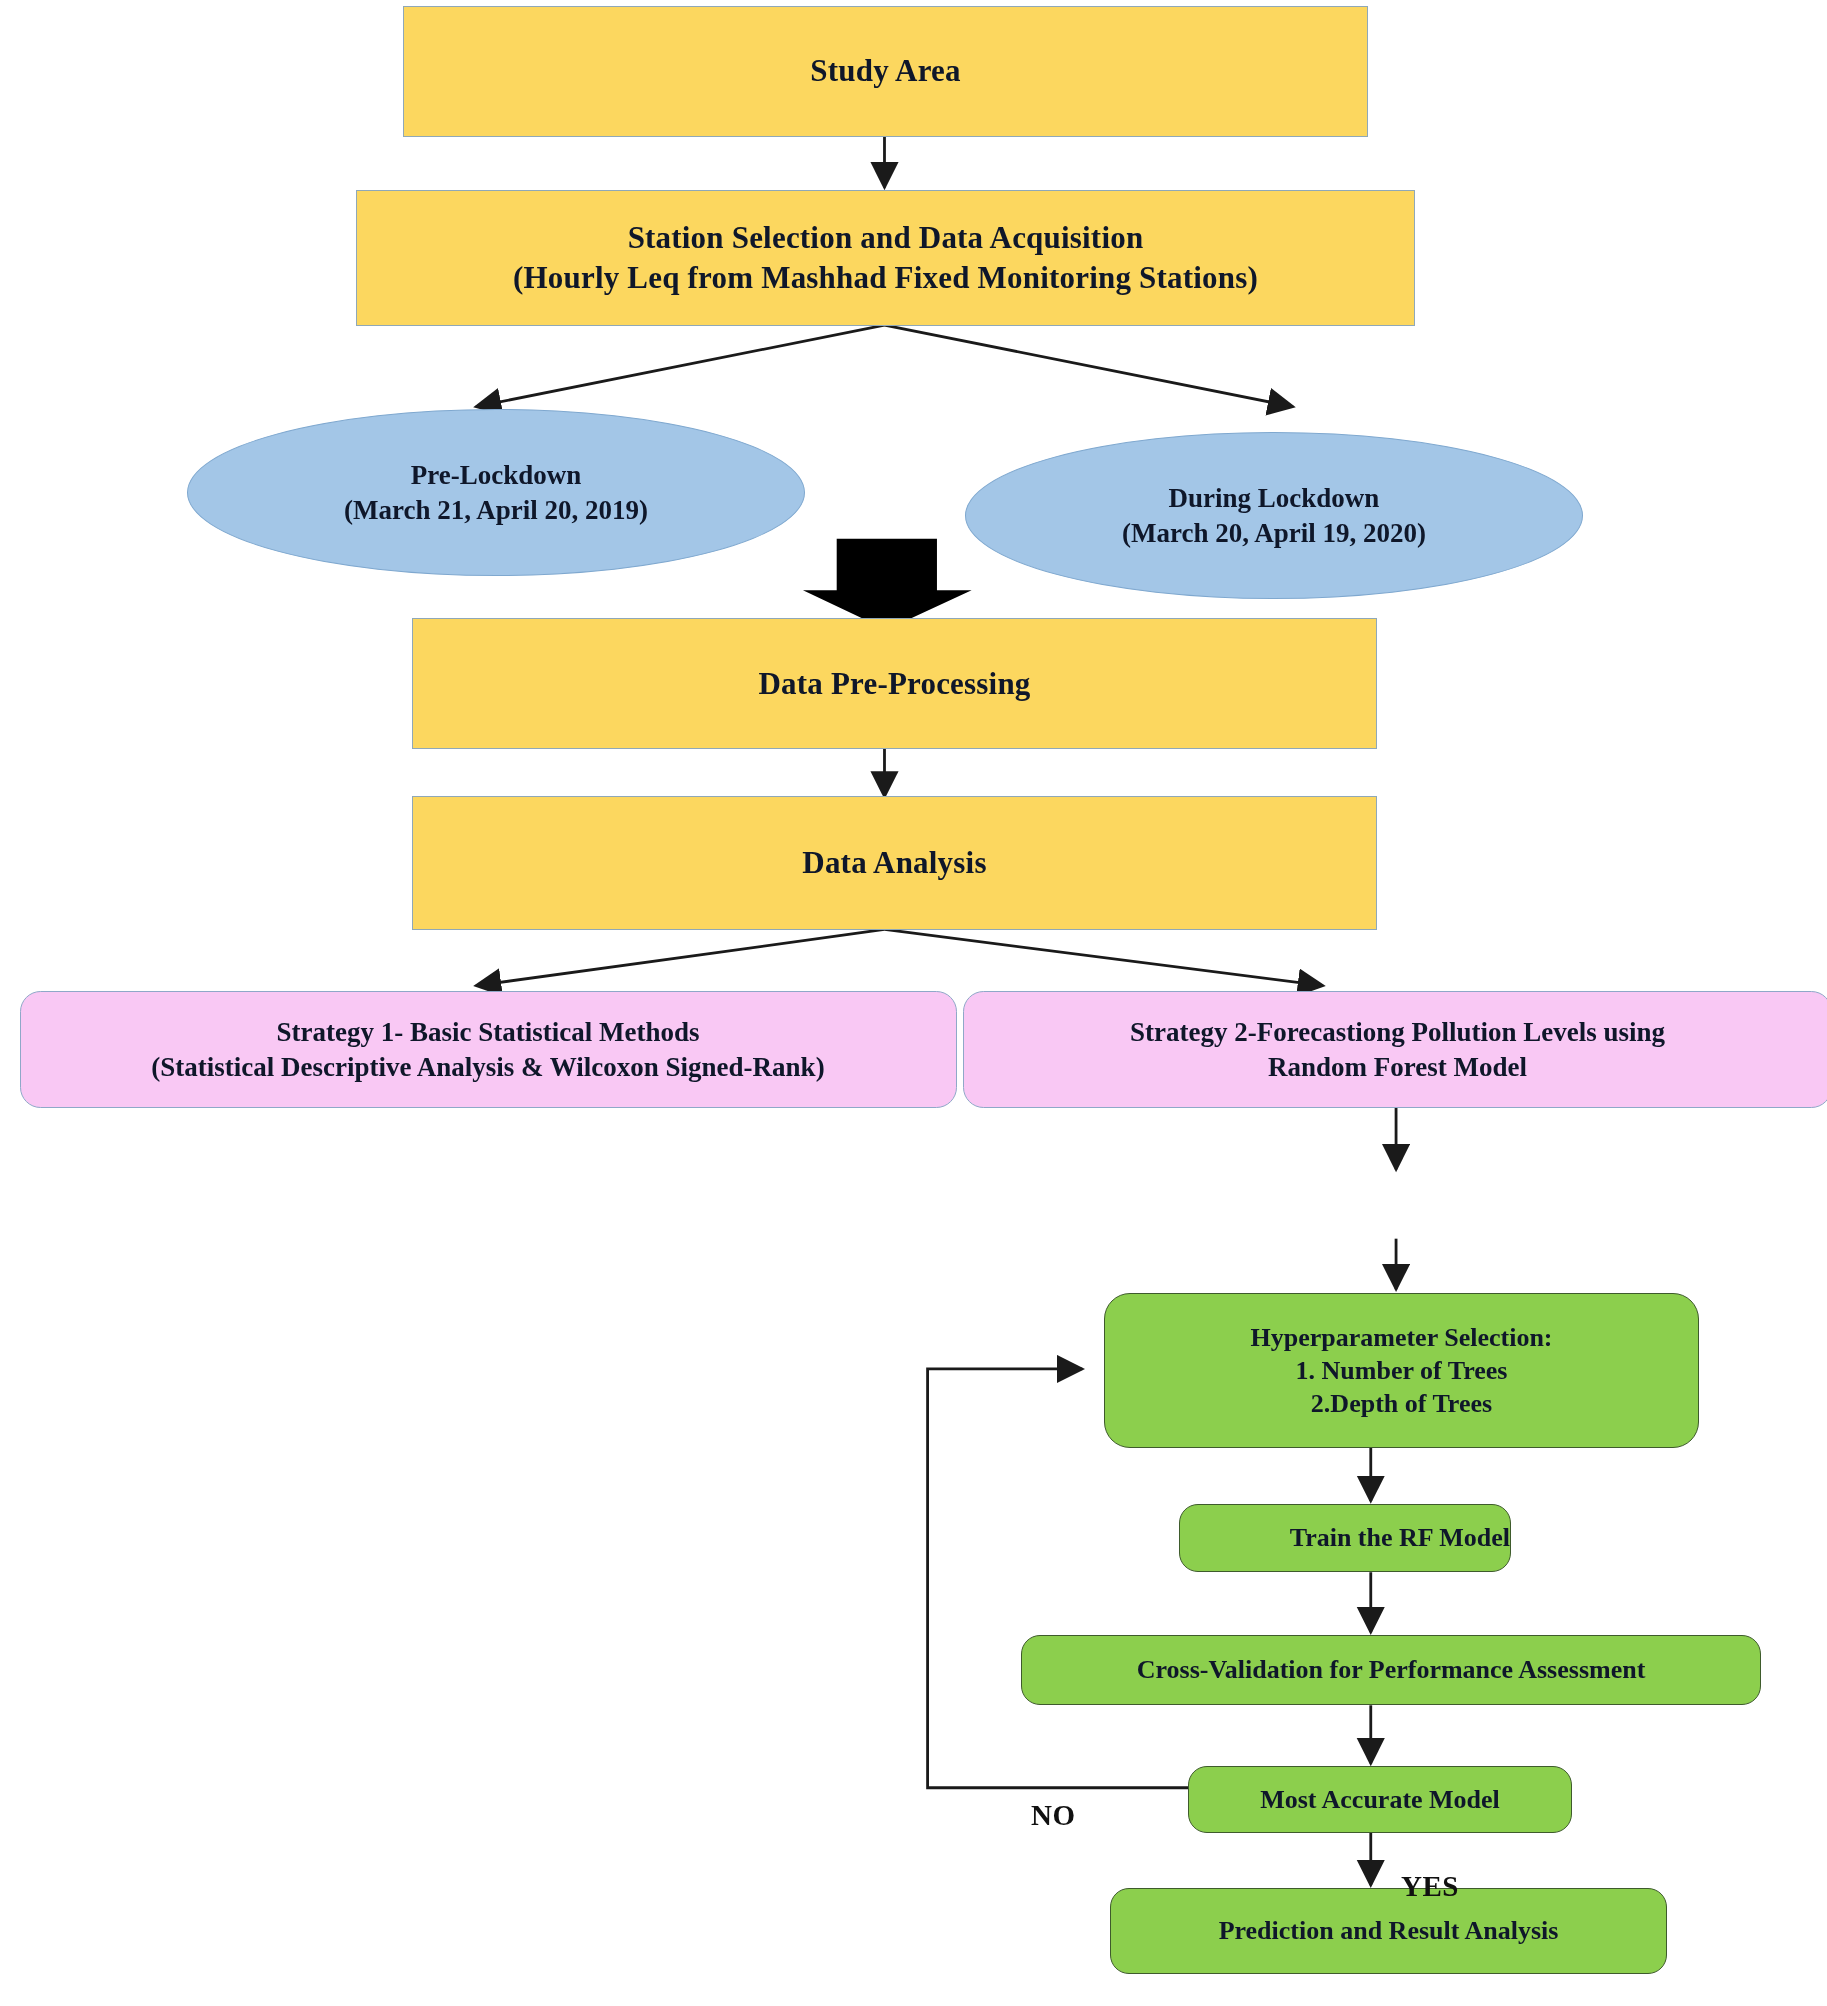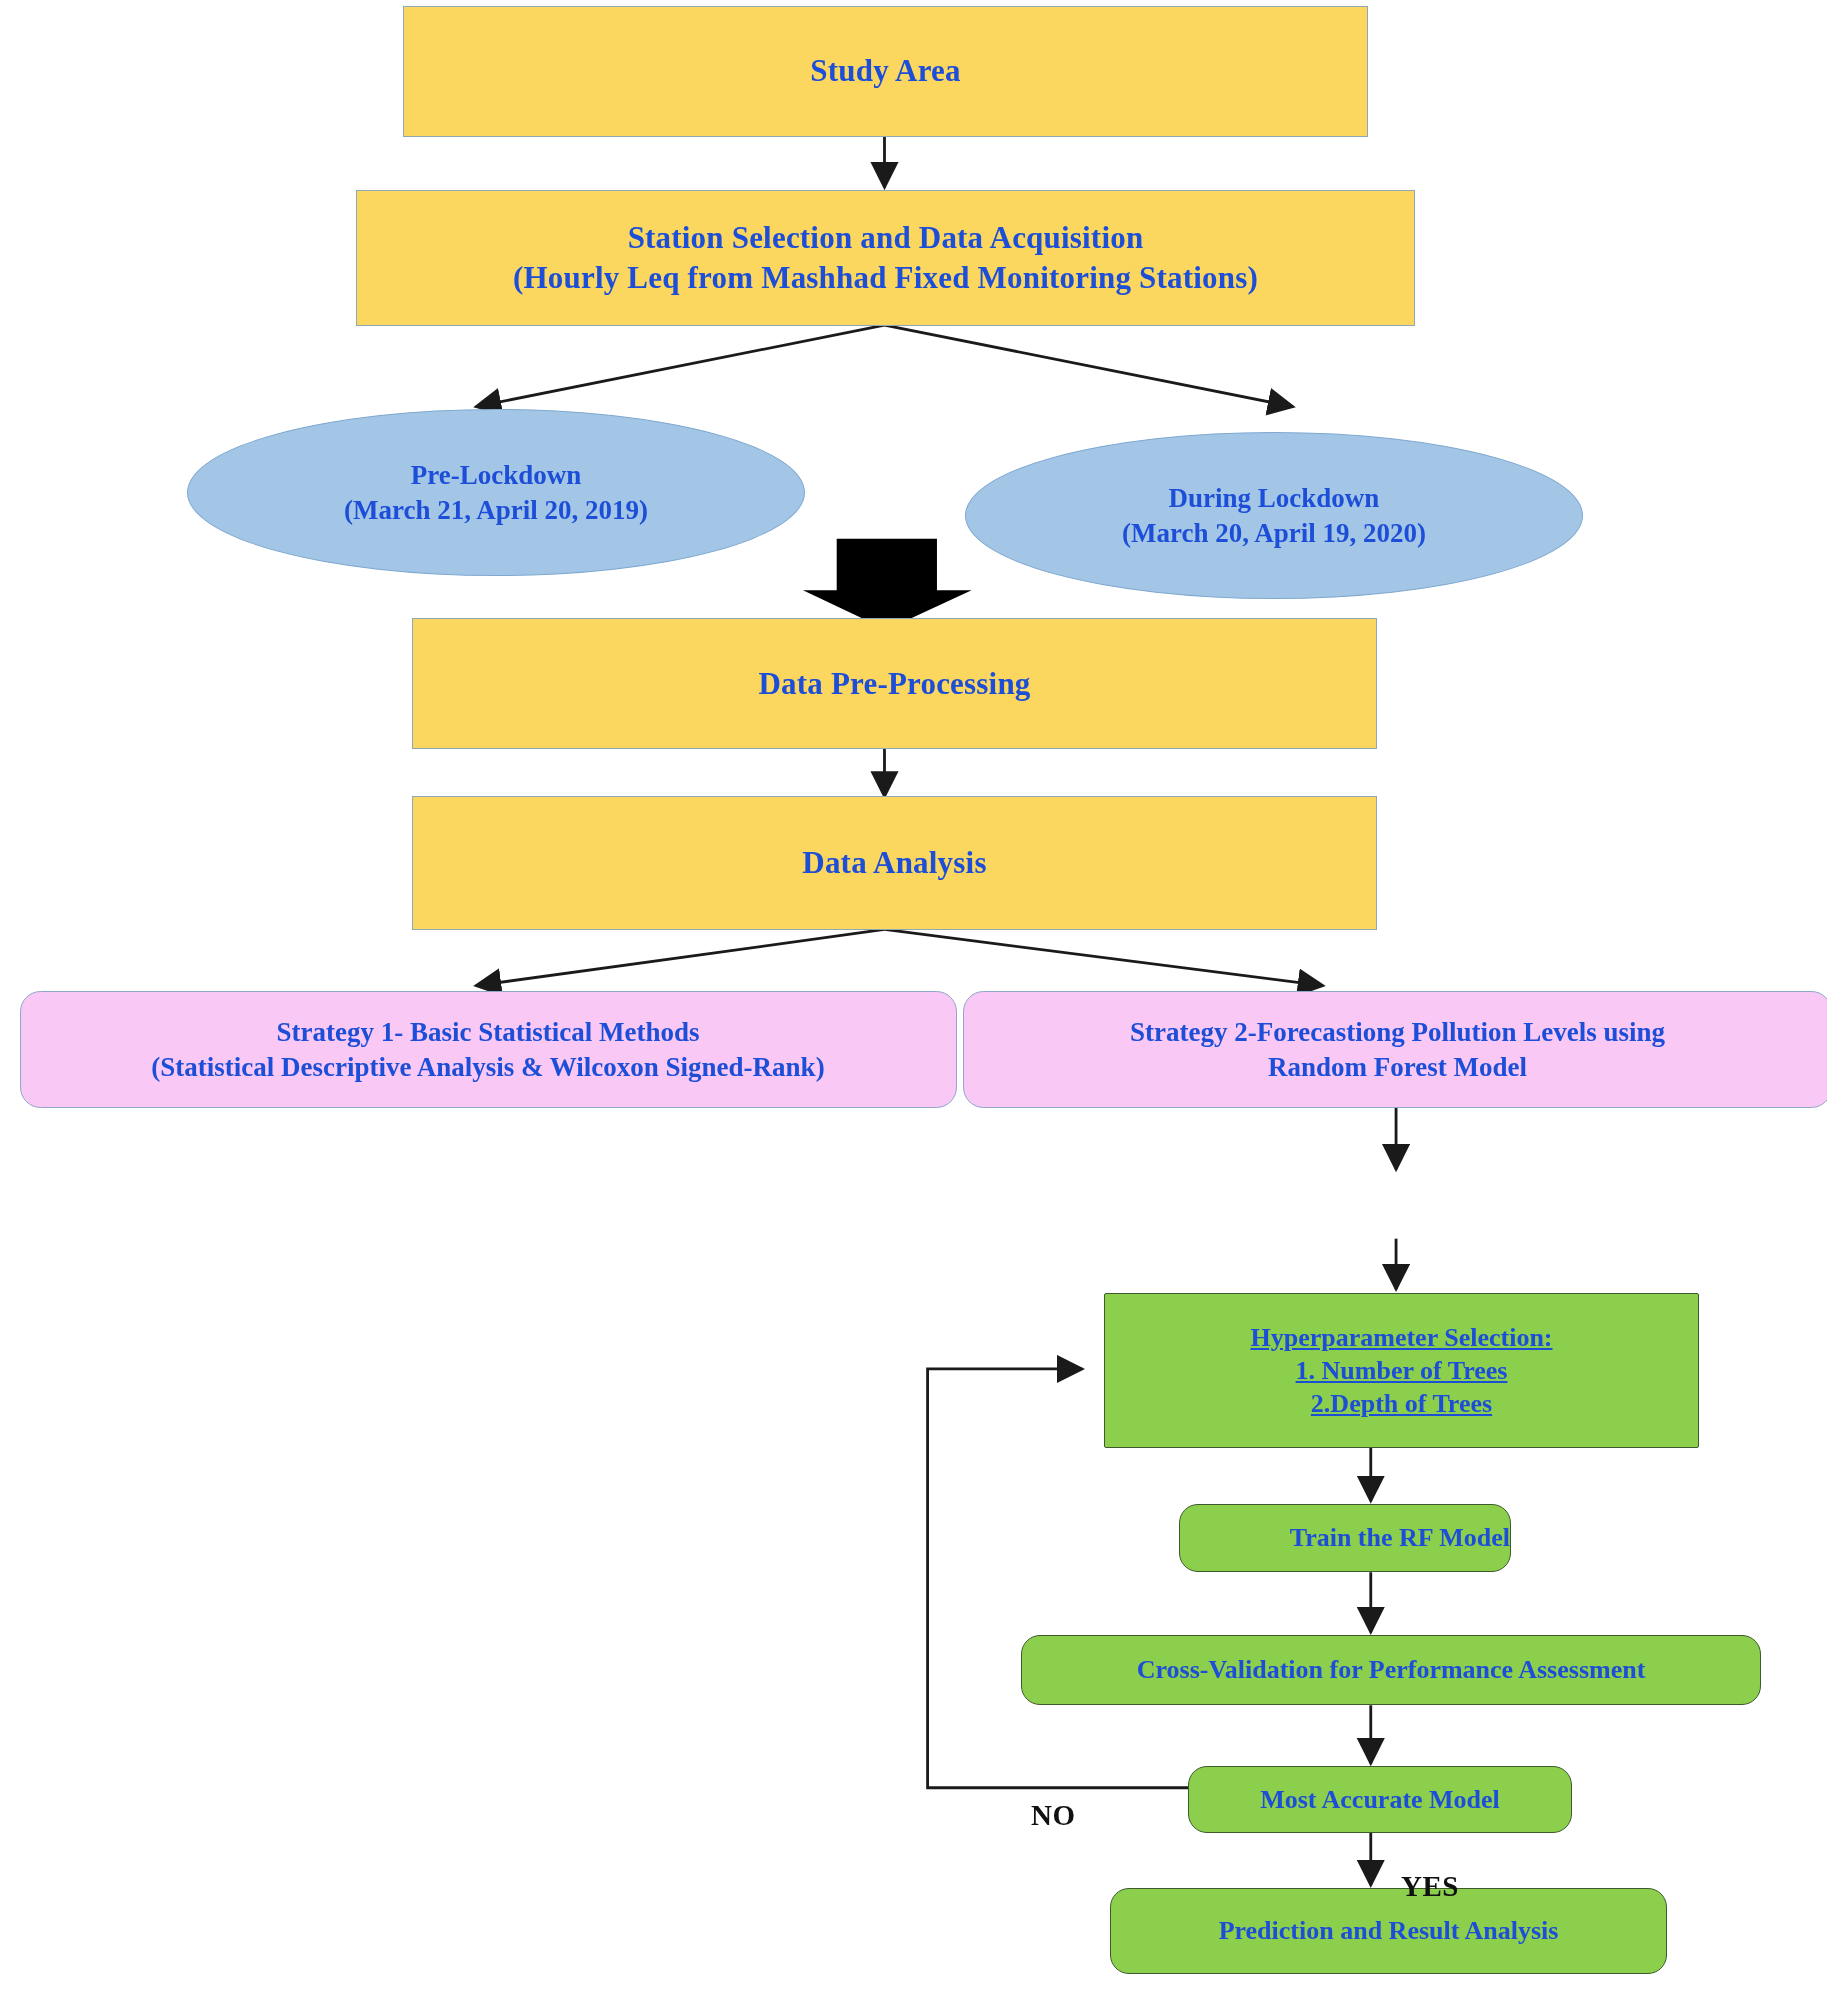--- a/index.html
+++ b/index.html
@@ -18,21 +18,21 @@
     overflow: hidden;
   }
   .node {
     position: absolute;
     box-sizing: border-box;
     display: flex;
     align-items: center;
     justify-content: center;
     text-align: center;
     font-weight: bold;
-    color: #1d4ed8;
+    color: #0f172a;
     line-height: 1.28;
     white-space: pre-line;
   }
   
   .rect-yellow {
     background: #FCD75F;
     border: 1.9px solid #8FA8B8;
     font-size: 31px;
     letter-spacing: 0.2px;
   }
@@ -51,21 +51,21 @@
     font-size: 27px;
     margin-left: 12px;
   }
   
   .rect-green {
     background: #8CCF4D;
     border: 1.9px solid #3E5B2C;
     border-radius: 19px;
     font-size: 26px;
   }
-  .rect-green.tall { border-radius: 2px; text-decoration: underline; }
+  .rect-green.tall { border-radius: 26px; }
 
   .edge-label {
     position: absolute;
     font-weight: bold;
     font-size: 29px;
     color: #111111;
     letter-spacing: 0.5px;
   }
   svg.wires {
     position: absolute;

